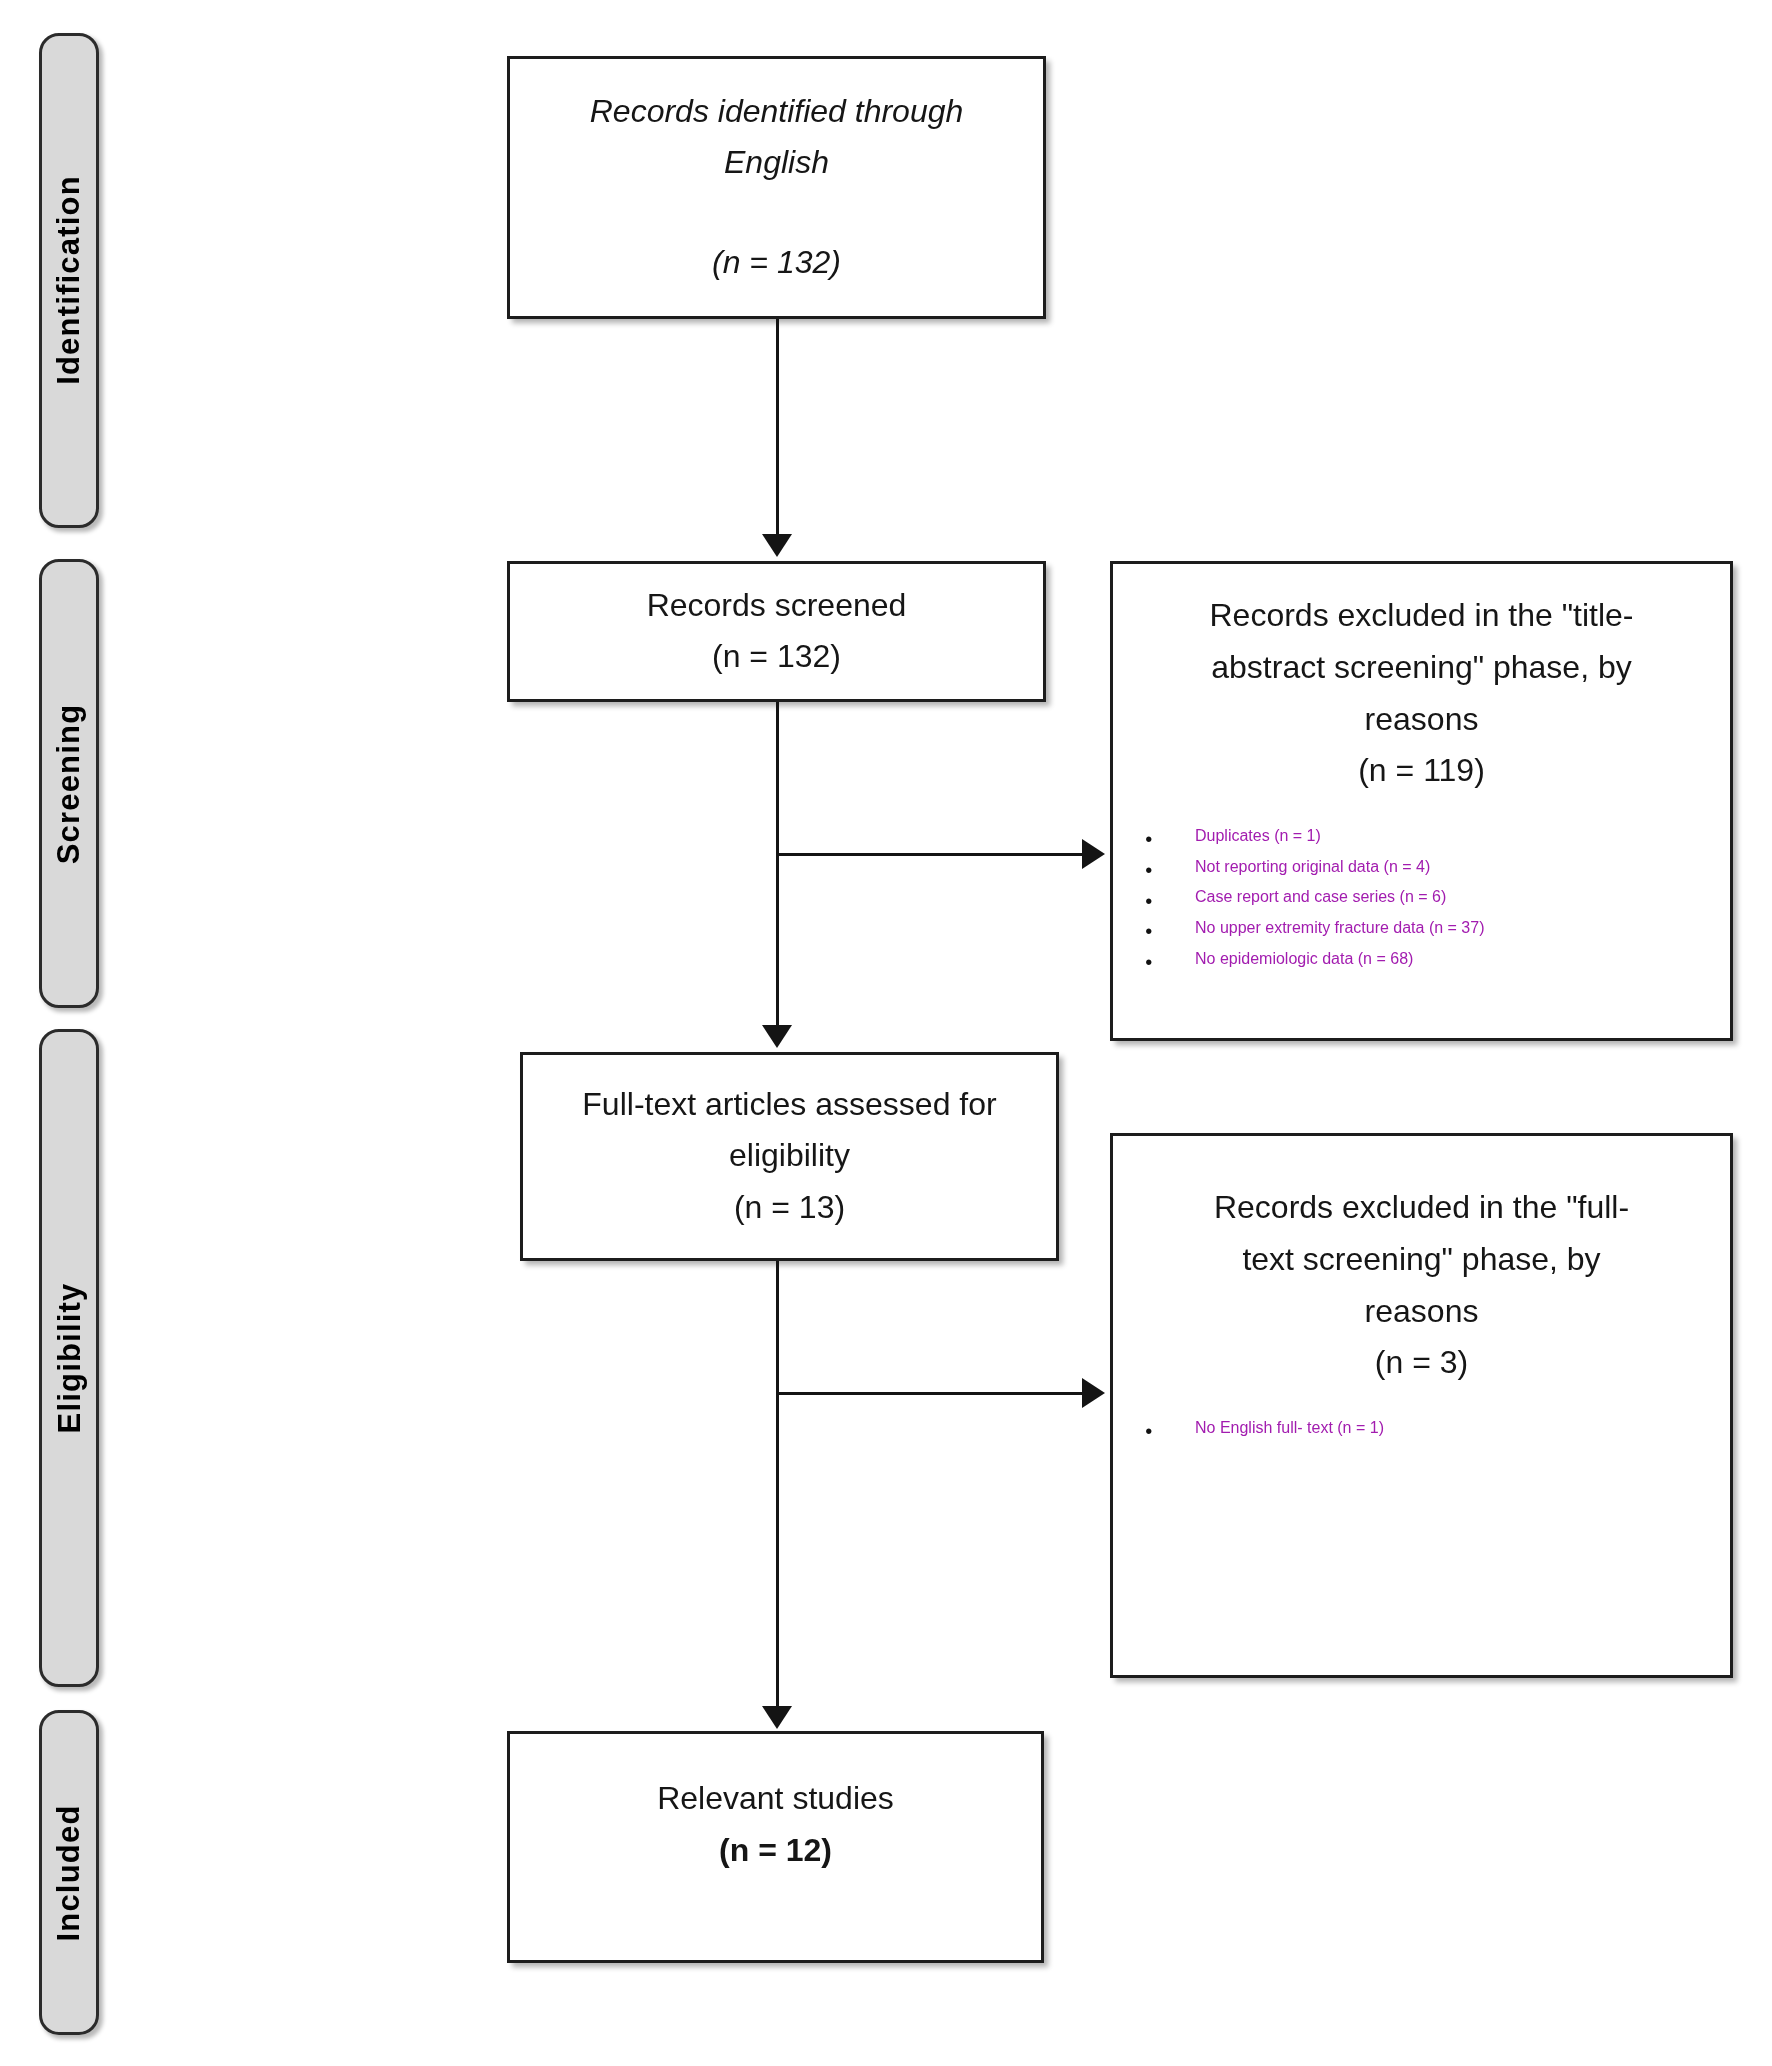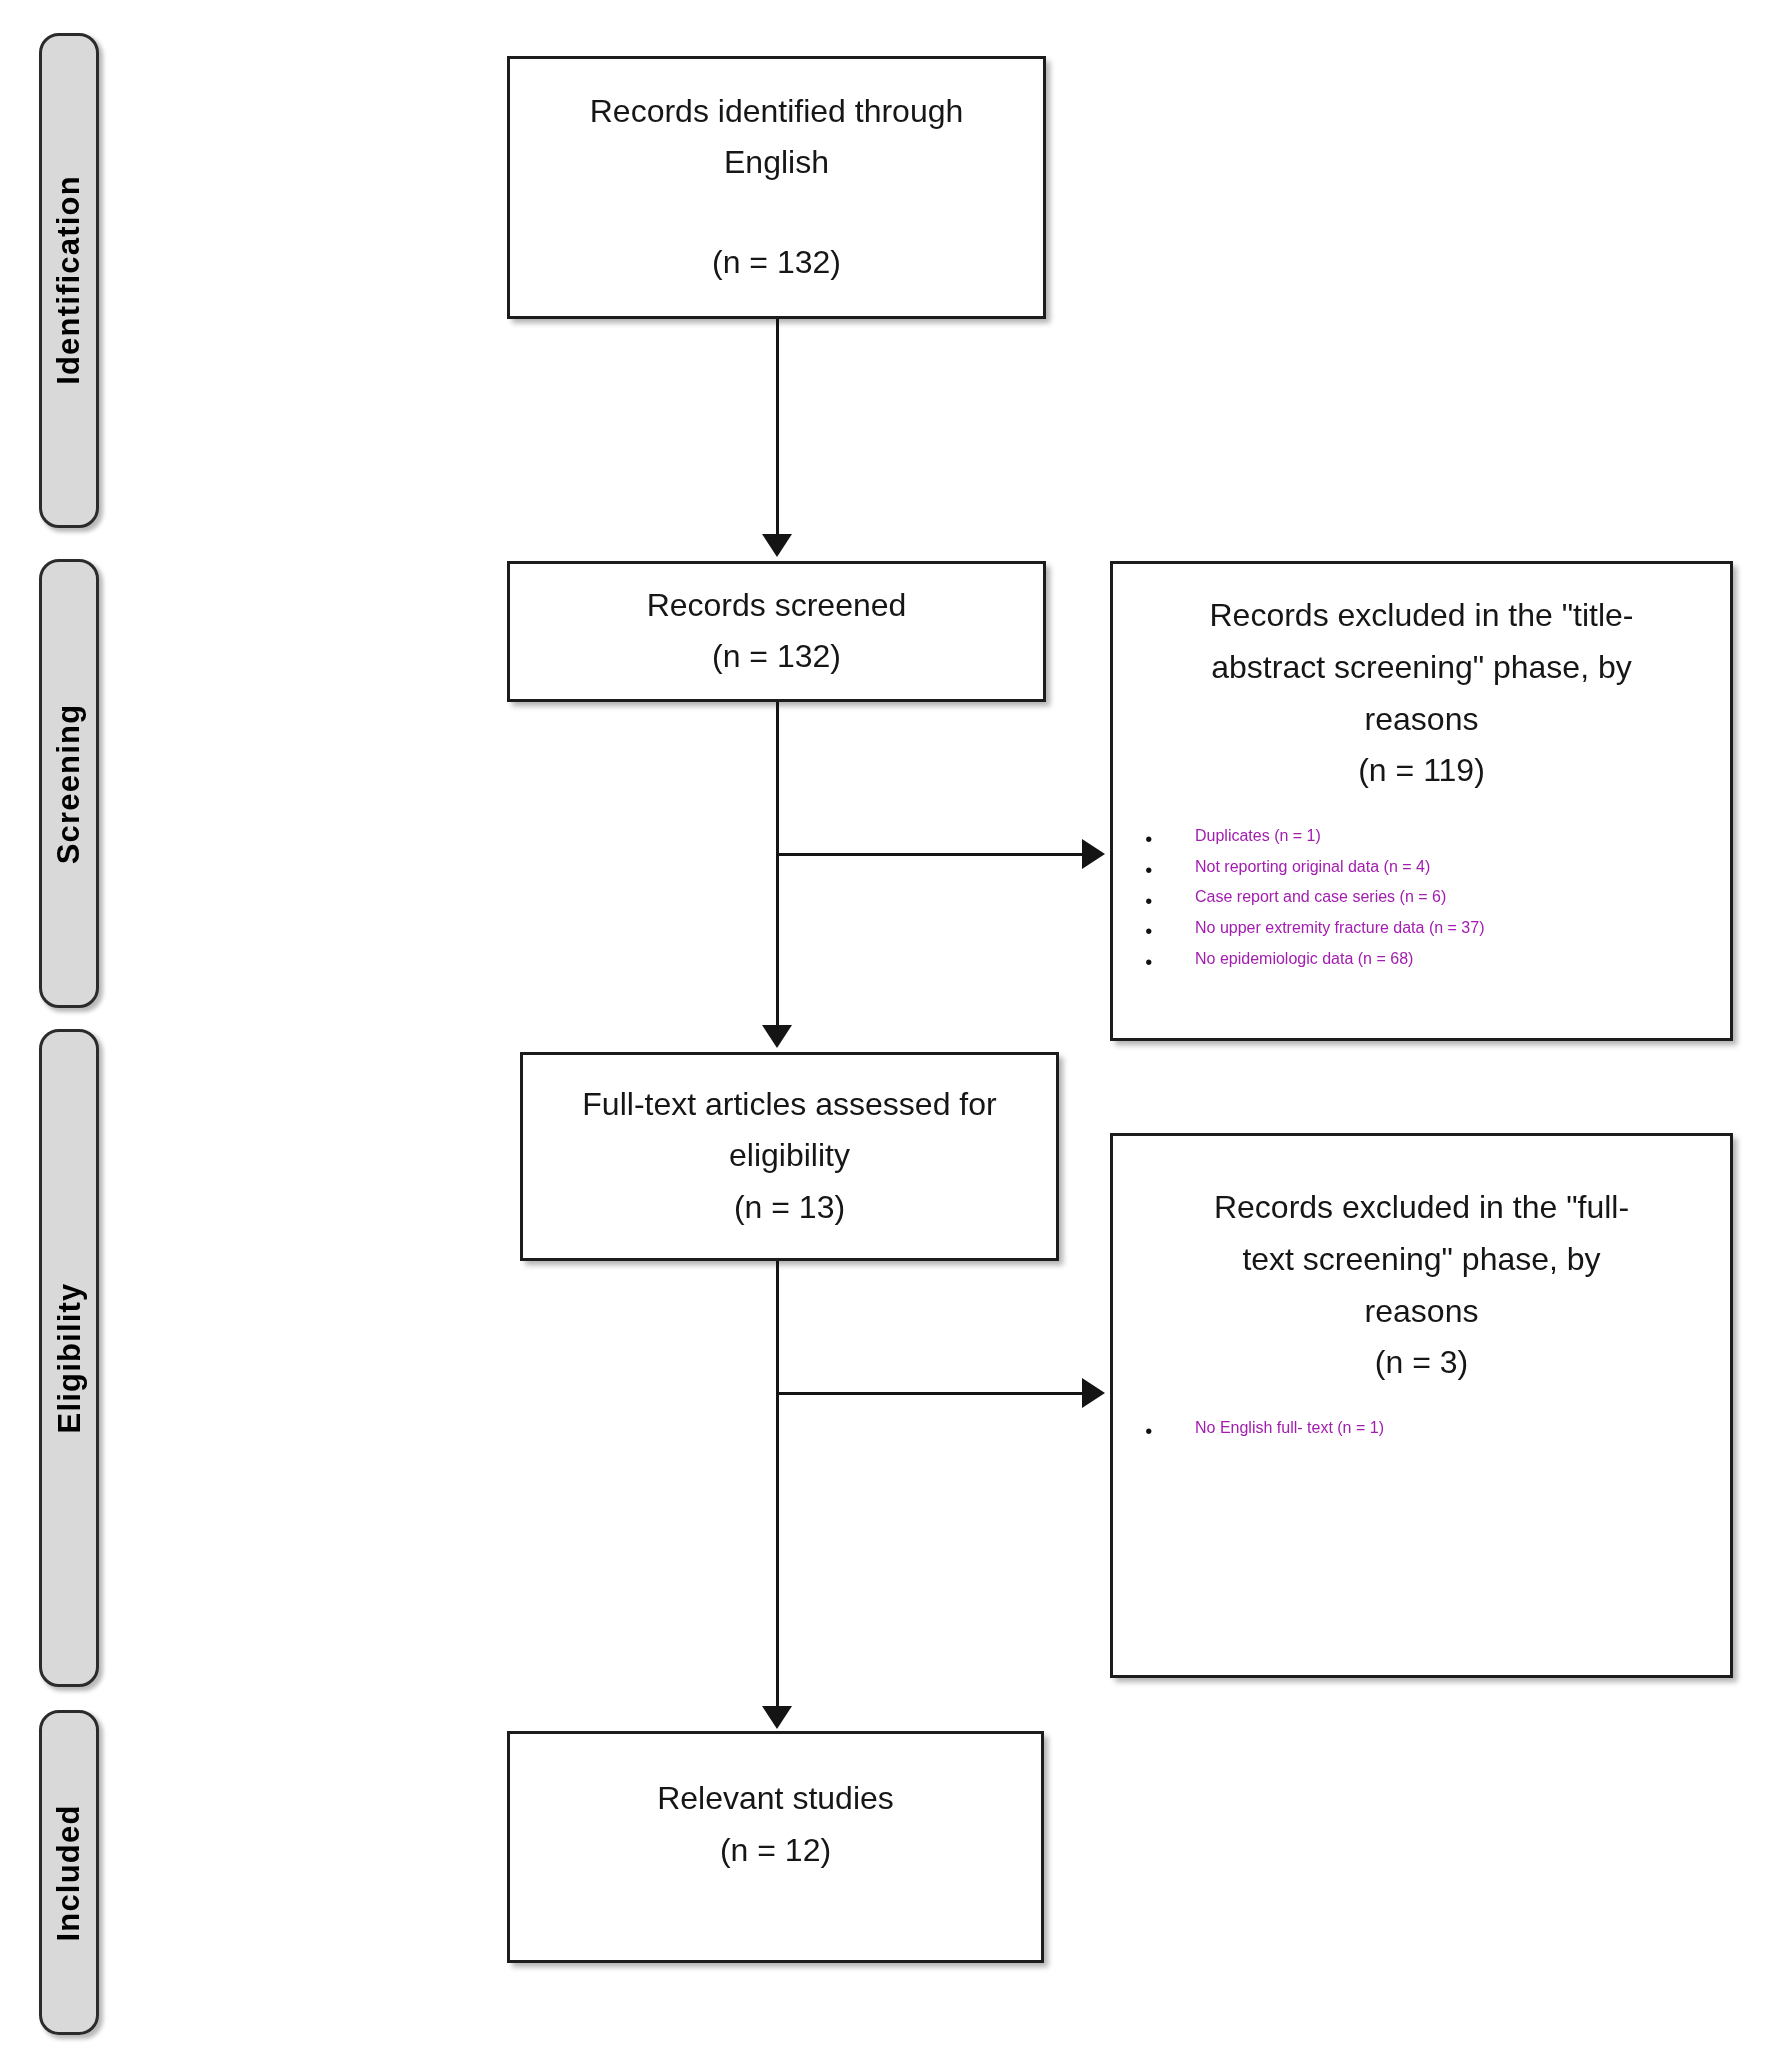--- a/index.html
+++ b/index.html
@@ -56,21 +56,21 @@
     font-size: 32px;
     line-height: 1.62;
     color: #161616;
   }
   .box-inner.center-v {
     top: 50%;
     transform: translateY(-50%);
   }
   .nline { display: block; }
   .nline.gap { margin-top: 1.5em; }
-  .bold { font-weight: normal; }
+  .bold { font-weight: bold; }
 
   
   .bullets {
     position: absolute;
     left: 26px;
     right: 12.4px;
     list-style: none;
     margin: 0;
     padding: 0;
   }
@@ -133,21 +133,21 @@
   </div>
 
   <div class="stage" style="left:39px; top:1029px; width:60px; height:658px;">
     <span class="stage-label">Eligibility</span>
   </div>
 
   <div class="stage" style="left:39px; top:1710px; width:60px; height:325px;">
     <span class="stage-label">Included</span>
   </div>
 
-  <div class="box" style="left:507px; top:56px; width:539px; height:263px;">
+  <div class="box" style="left:507px; top:56px; width:539px; height:263px;font-style:italic;">
     <div class="box-inner center-v">
       <span class="nline">Records identified through</span>
       <span class="nline">English</span>
       <span class="nline gap">(n = 132)</span>
     </div>
   </div>
 
   <div class="vline" style="left:776px; top:319px; height:232px;"></div>
   <div class="arrow-down" style="left:762px; top:534px;"></div>
 

